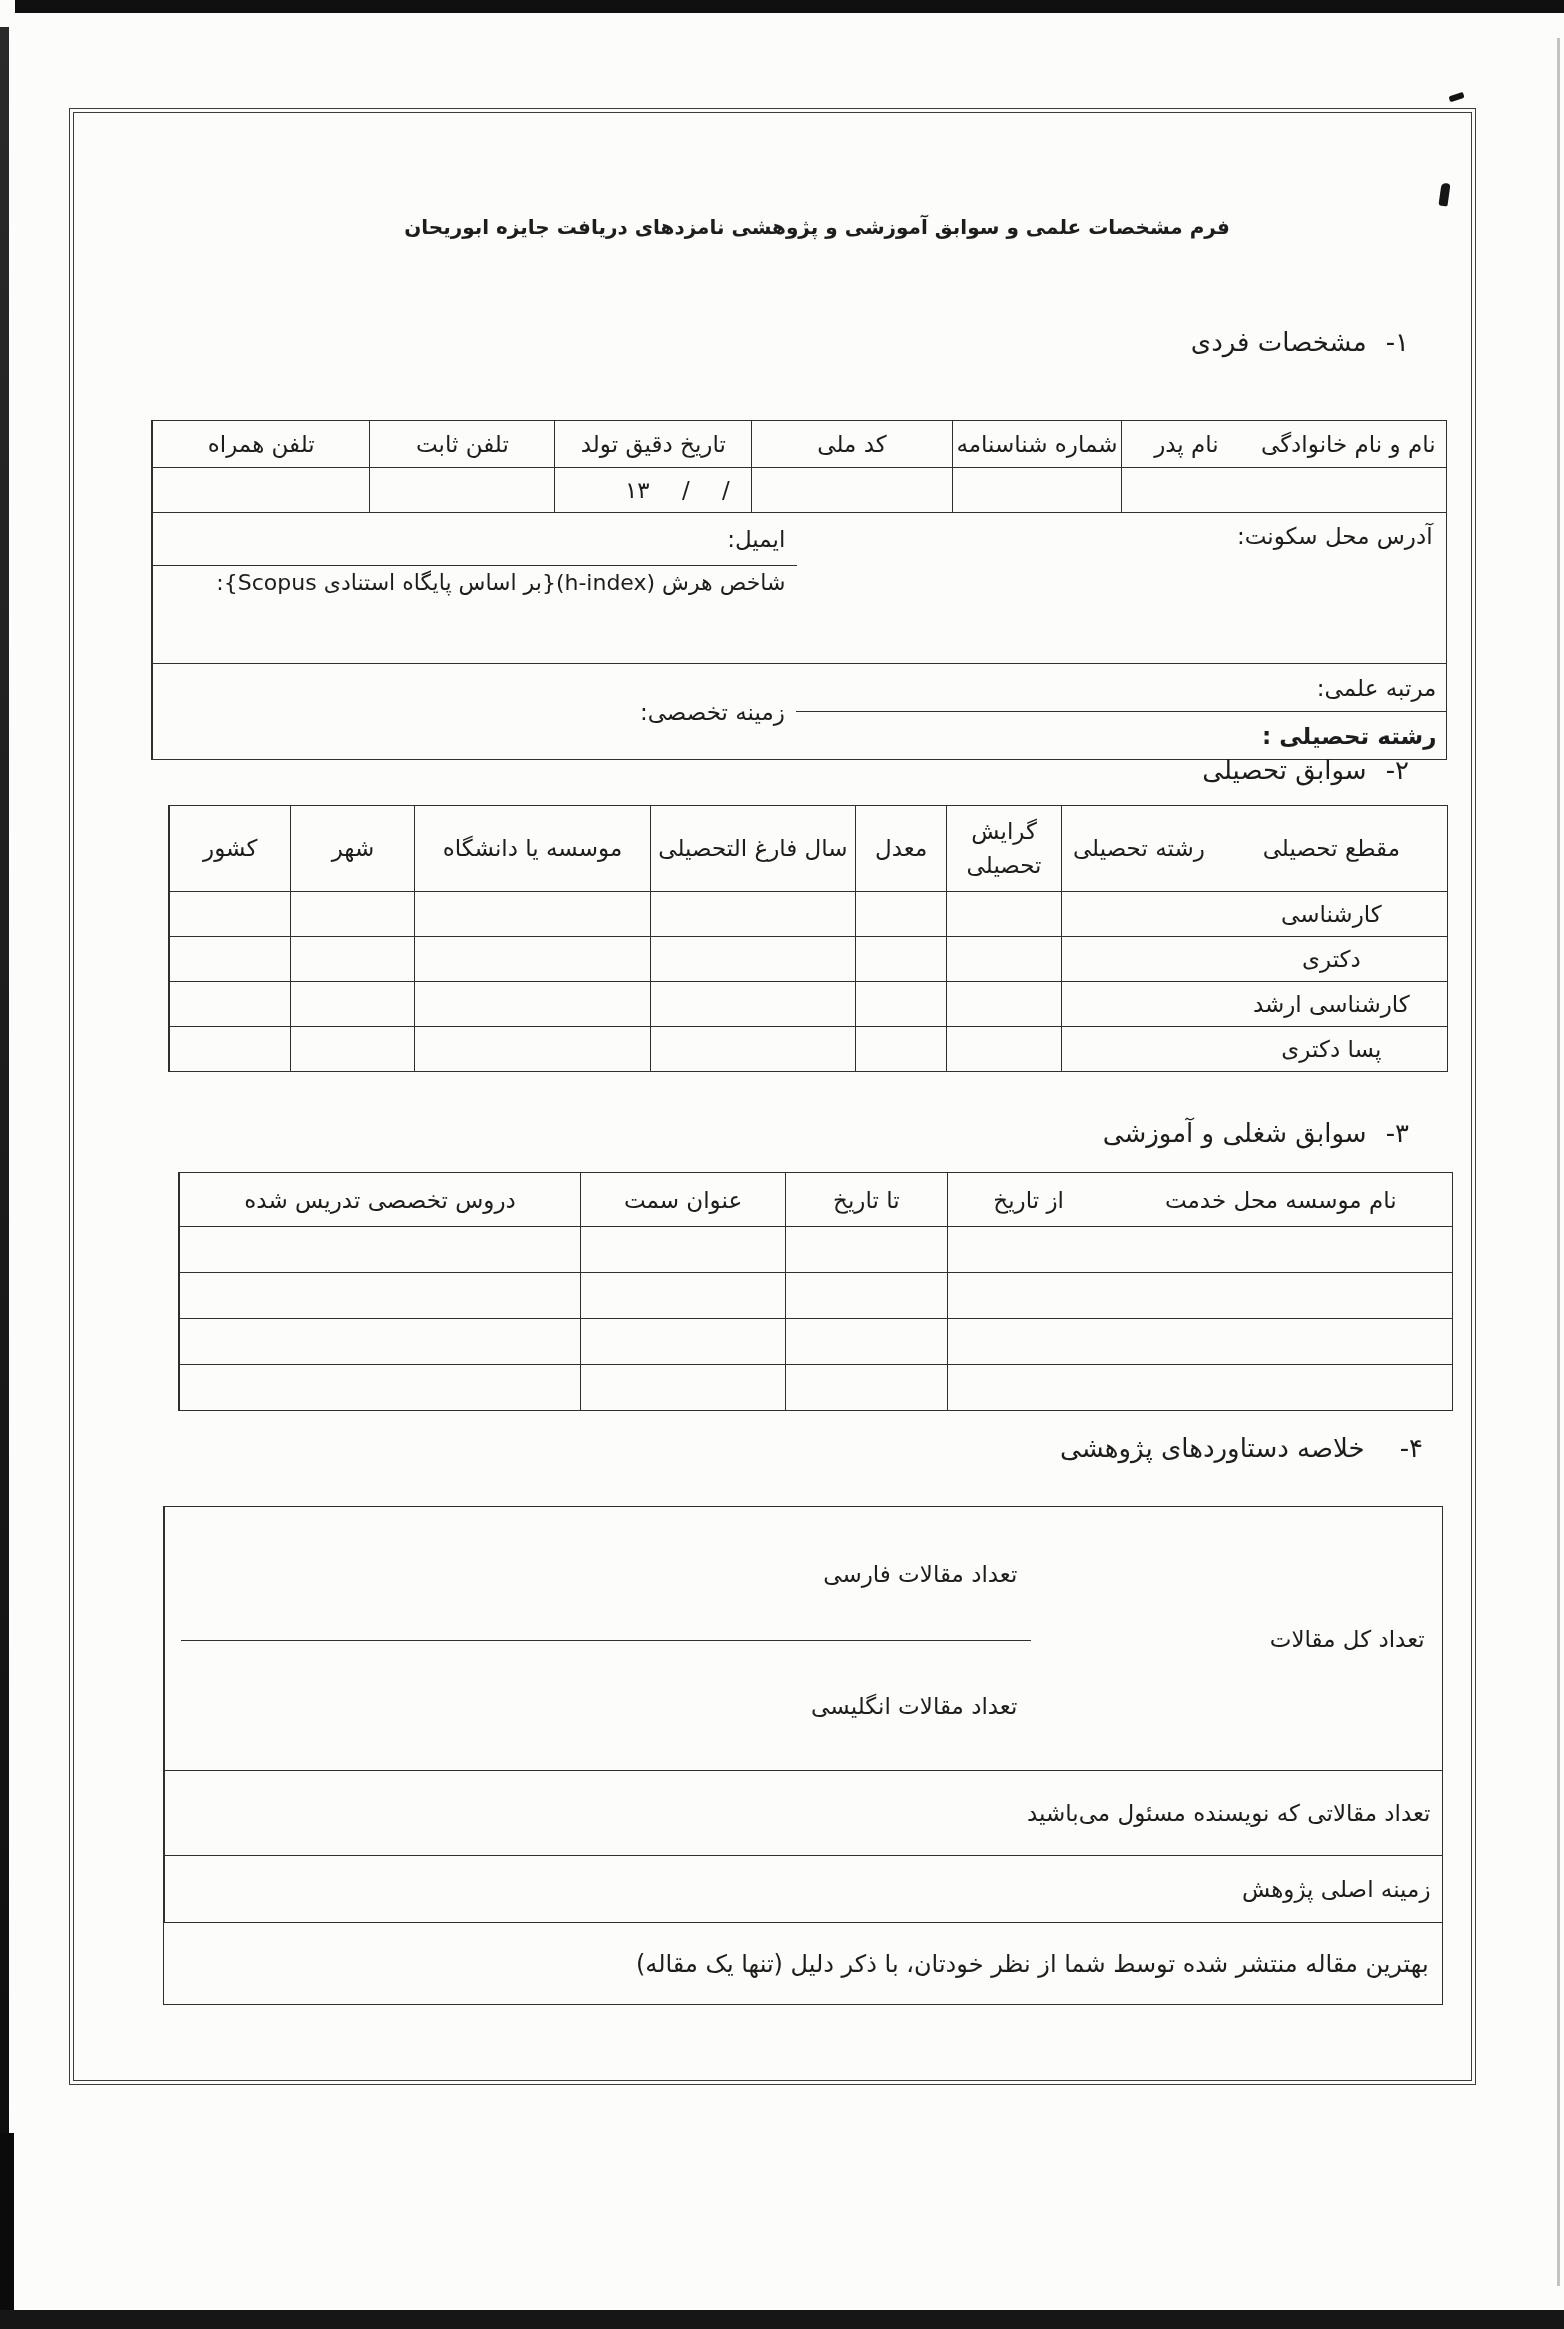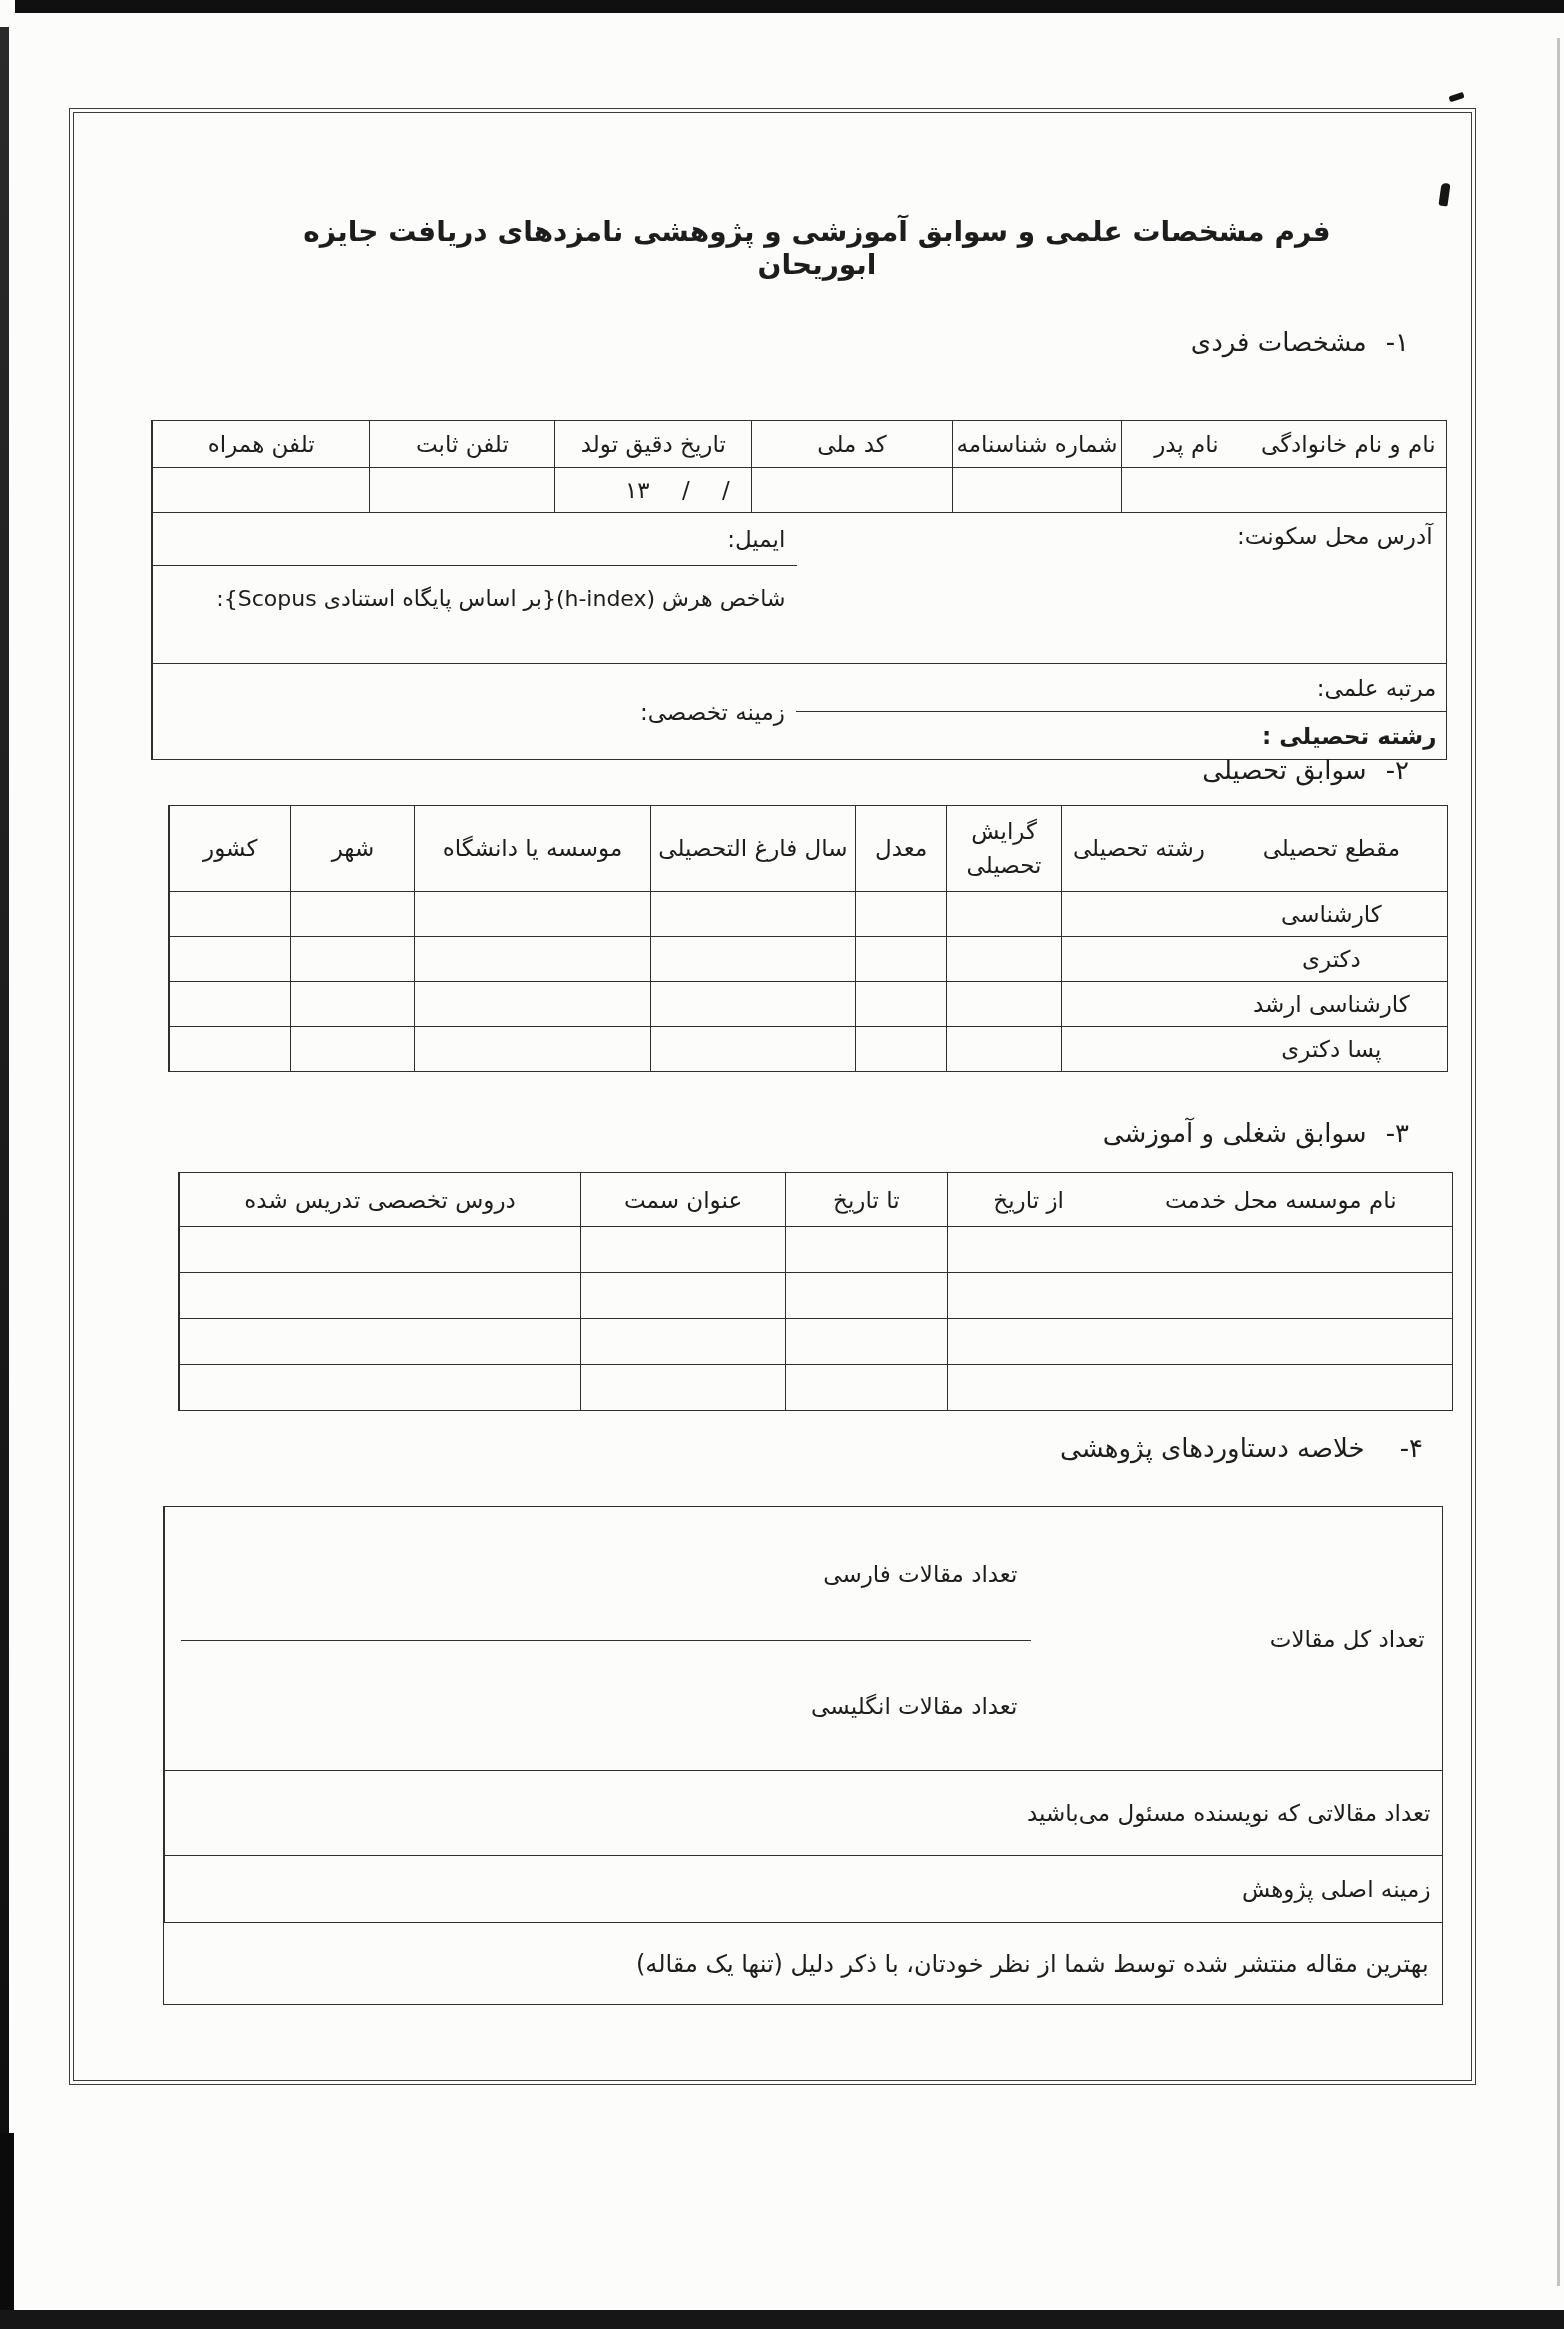--- a/index.html
+++ b/index.html
@@ -15,21 +15,21 @@
   .edge-left-blob{left:0;top:2133px;width:14.4px;height:197px;background:#0b0b0b;}
   .edge-bottom{left:0;top:2310px;width:1565px;height:20px;background:#161616;}
   .edge-right{position:absolute;left:1557px;top:38px;width:2.9px;height:2248px;background:#c4c4bf;}
   .ink-dash{position:absolute;left:1449px;top:94px;width:15.4px;height:5.8px;background:#141414;transform:rotate(-18deg);border-radius:1.9px;}
   .pen-mark{position:absolute;left:1440px;top:183px;width:8.6px;height:23px;background:#161616;border-radius:4.8px 3.8px 1.9px 2.9px;transform:rotate(8deg);}
   
   .frame{position:absolute;left:69px;top:108px;width:1405px;height:1975px;border:1.9px solid #3c3c3c;}
   .frame-in{position:absolute;inset:2.9px;border:1.9px solid #3c3c3c;}
   
   .title{position:absolute;left:240px;right:171px;top:215px;text-align:center;
-         font-size:28px;font-weight:bold;direction:rtl;letter-spacing:0;}
+         font-size:20px;font-weight:bold;direction:rtl;letter-spacing:0;}
   .sec{position:absolute;direction:rtl;font-size:26px;font-weight:normal;white-space:nowrap;}
   .sec .num{margin-left:19px;}
   .sec-1{right:156px;top:327px;}
   .sec-2{right:156px;top:755px;}
   .sec-3{right:156px;top:1118px;}
   .sec-4{right:142px;top:1433px;}
   .sec-4 .num{margin-left:35px;}
   
   .tbl{position:absolute;direction:rtl;border:1.9px solid #2f2f2f;box-sizing:border-box;background:transparent;}
   .row{display:flex;box-sizing:border-box;}
@@ -43,21 +43,21 @@
   .t1 .hdr .cell{height:46px;}
   .t1 .r2 .cell{height:44px;padding-left:48px;}
   .c-name{width:15.1%;} .c-father{width:10.0%;} .c-idno{width:13.1%;} .c-nid{width:15.5%;}
   .c-birth{width:15.2%;} .c-tel{width:14.3%;} .c-mob{width:16.8%;}
   .date-val{direction:ltr;word-spacing:25px;font-size:23px;}
   .t1b{display:flex;direction:rtl;}
   .t1b-right{width:50.2%;}
   .t1b-left{width:49.8%;display:flex;flex-direction:column;}
   .addr-cell{height:150px;align-items:flex-start;justify-content:flex-start;padding:9.6px 13.4px;}
   .email-cell{height:52px;}
-  .hindex-cell{height:98px;align-items:flex-start;padding-top:20px;font-size:22px;}
+  .hindex-cell{height:98px;align-items:flex-start;padding-top:4px;font-size:22px;}
   .t1c-right{width:50.2%;display:flex;flex-direction:column;}
   .rank-cell{height:47px;padding-right:9.6px;}
   .field-cell{height:48px;padding-right:9.6px;font-weight:bold;}
   .spec-cell{height:95px;}
   
   .t2{left:168px;top:805px;width:1280px;}
   .t2 .hdr .cell{height:85px;line-height:1.45;padding:1.9px 5.8px;}
   .t2 .body .cell{height:44px;}
   .e-level{width:18.1%;} .e-field{width:12.1%;} .e-branch{width:9.0%;} .e-gpa{width:7.1%;}
   .e-year{width:16.1%;} .e-univ{width:18.4%;} .e-city{width:9.7%;} .e-country{width:9.5%;}

